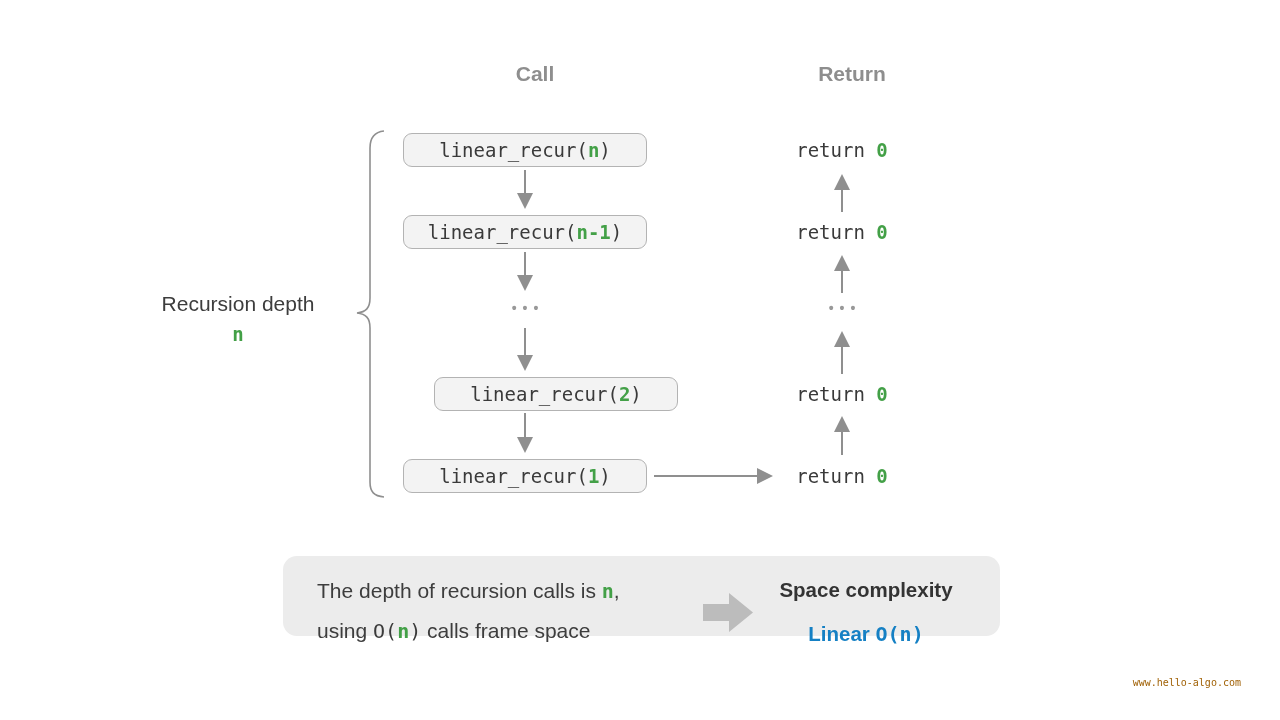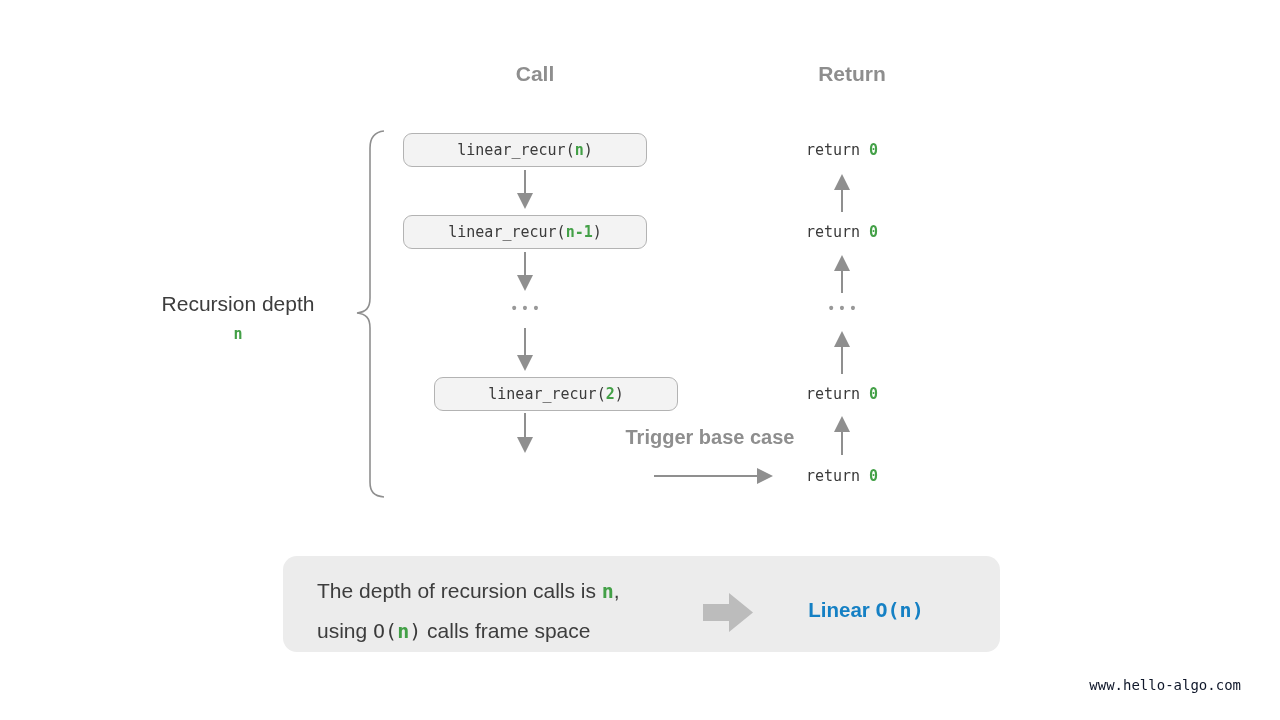--- a/index.html
+++ b/index.html
@@ -3,41 +3,41 @@
 <meta charset="utf-8">
 <style>
   html,body{margin:0;padding:0;background:#fff;}
   .canvas{
     position:relative;width:1280px;height:720px;background:#ffffff;
     font-family:"Liberation Sans",sans-serif;overflow:hidden;
   }
   .abs{position:absolute;transform:translate(-50%,-50%);white-space:nowrap;}
   .overlay{position:absolute;left:0;top:0;}
   .colhdr{font-weight:bold;font-size:21px;color:#8e8e8e;margin-left:10px;}
-  .code{font-family:"DejaVu Sans Mono","Liberation Mono",monospace;font-size:15px;color:#3a3a3a;}
+  .code{font-family:"DejaVu Sans Mono","Liberation Mono",monospace;font-size:19px;color:#3a3a3a;}
   .codebox{
     width:244px;height:34px;background:#f3f3f3;border:1.5px solid #b3b3b3;
     border-radius:9px;display:flex;align-items:center;justify-content:center;
     box-sizing:border-box;
   }
   .green{color:#43a047;font-weight:bold;}
   .dots{color:#999999;font-size:14px;letter-spacing:6px;text-indent:6px;font-weight:bold;}
   .depthlbl{font-size:21px;color:#3d3d3d;}
   .trigger{font-weight:bold;font-size:20px;color:#8e8e8e;}
-  .summary{position:absolute;left:283px;top:556px;width:717px;height:96px;
+  .summary{position:absolute;left:283px;top:556px;width:717px;height:80px;
     background:#ececec;border-radius:14px;}
   .sumtext{position:absolute;left:34px;top:15px;font-size:21px;color:#3d3d3d;line-height:39px;}
   .sumtext .code{font-size:20px;}
   .blockarrow{position:absolute;left:420px;top:37px;}
   .sumright{position:absolute;left:583px;top:22px;transform:translateX(-50%);text-align:center;white-space:nowrap;}
   .sumtitle{font-weight:bold;font-size:20.5px;color:#333333;}
   .sumresult{margin-top:20px;font-weight:bold;font-size:20.5px;color:#1580c4;}
   .sumresult .code{color:#1580c4;font-weight:bold;font-size:20px;}
   .watermark{position:absolute;right:39px;top:677px;
-    font-family:"DejaVu Sans Mono","Liberation Mono",monospace;font-size:14px;color:#0f172a;}
+    font-family:"DejaVu Sans Mono","Liberation Mono",monospace;font-size:10px;color:#a16207;}
 </style>
 </head>
 <body>
 
 <div class="canvas">
 
   <svg class="overlay" width="1280" height="720">
     <defs>
       <marker id="ah" markerWidth="9" markerHeight="8" refX="6.5" refY="4" orient="auto">
         <path d="M0,0 L8,4 L0,8 Z" fill="#8f8f8f"></path>
@@ -65,40 +65,43 @@
   <div class="abs codebox" style="left:525px;top:150px">
     <span class="code"><span>linear_recur(</span><span class="green">n</span><span>)</span></span>
   </div>
   <div class="abs codebox" style="left:525px;top:232px">
     <span class="code"><span>linear_recur(</span><span class="green">n-1</span><span>)</span></span>
   </div>
   <div class="abs dots" style="left:525px;top:308px">•••</div>
   <div class="abs codebox" style="left:556px;top:394px">
     <span class="code"><span>linear_recur(</span><span class="green">2</span><span>)</span></span>
   </div>
+  <div class="abs codebox" style="left:525px;top:476px">
+    <span class="code"><span>linear_recur(</span><span class="green">1</span><span>)</span></span>
+  </div>
 
   <div class="abs code" style="left:842px;top:150px"><span>return </span><span class="green">0</span></div>
   <div class="abs code" style="left:842px;top:232px"><span>return </span><span class="green">0</span></div>
   <div class="abs dots" style="left:842px;top:308px">•••</div>
   <div class="abs code" style="left:842px;top:394px"><span>return </span><span class="green">0</span></div>
   <div class="abs code" style="left:842px;top:476px"><span>return </span><span class="green">0</span></div>
 
-  <div class="abs trigger" style="left:710px;top:437px">Trigger base case</div>
 
   <div class="abs depthlbl" style="left:238px;top:304px">Recursion depth</div>
   <div class="abs code green" style="left:238px;top:334px">n</div>
 
   <div class="summary">
     <div class="sumtext">
       <div><span>The depth of recursion calls is </span><span class="code green">n</span><span>,</span></div>
       <div><span>using </span><span class="code">O(</span><span class="code green">n</span><span class="code">)</span><span> calls frame space</span></div>
     </div>
     <svg class="blockarrow" width="50" height="40">
       <polygon points="0,11 26,11 26,0 50,19.5 26,39 26,28 0,28" fill="#bcbcbc"></polygon>
     </svg>
     <div class="sumright">
+      <div class="sumtitle">Space complexity</div>
       <div class="sumresult"><span>Linear </span><span class="code">O(</span><span class="code">n</span><span class="code">)</span></div>
     </div>
   </div>
 
   <div class="watermark">www.hello-algo.com</div>
 
 </div>
 
 </body></html>

